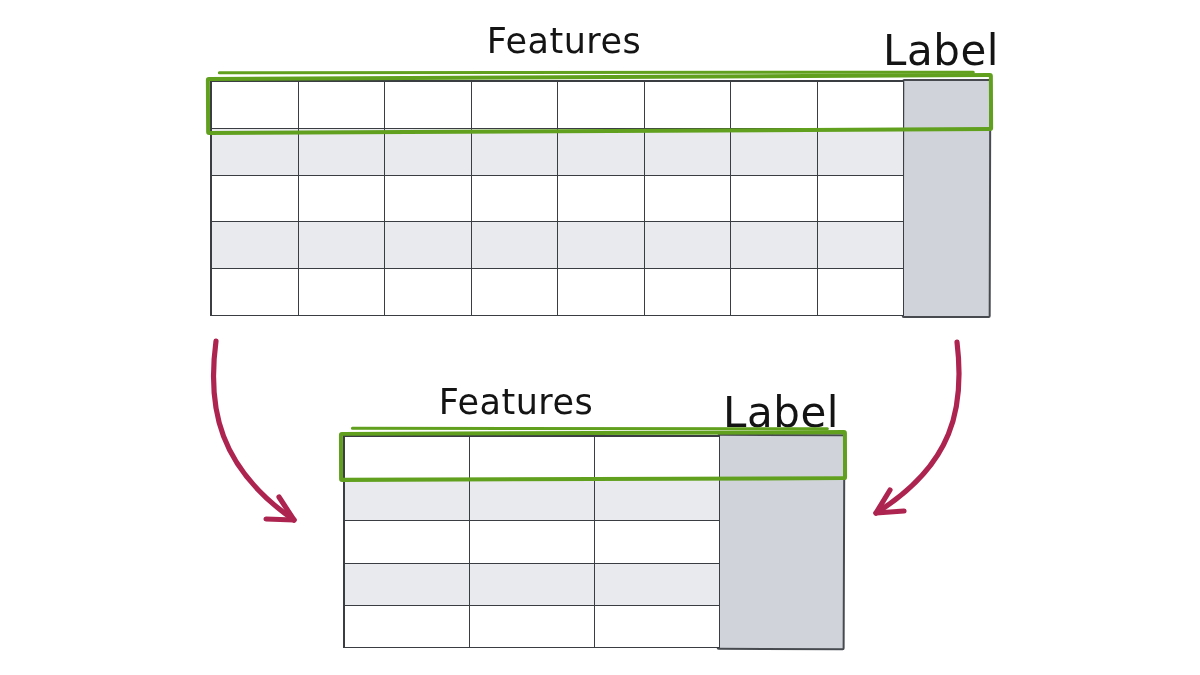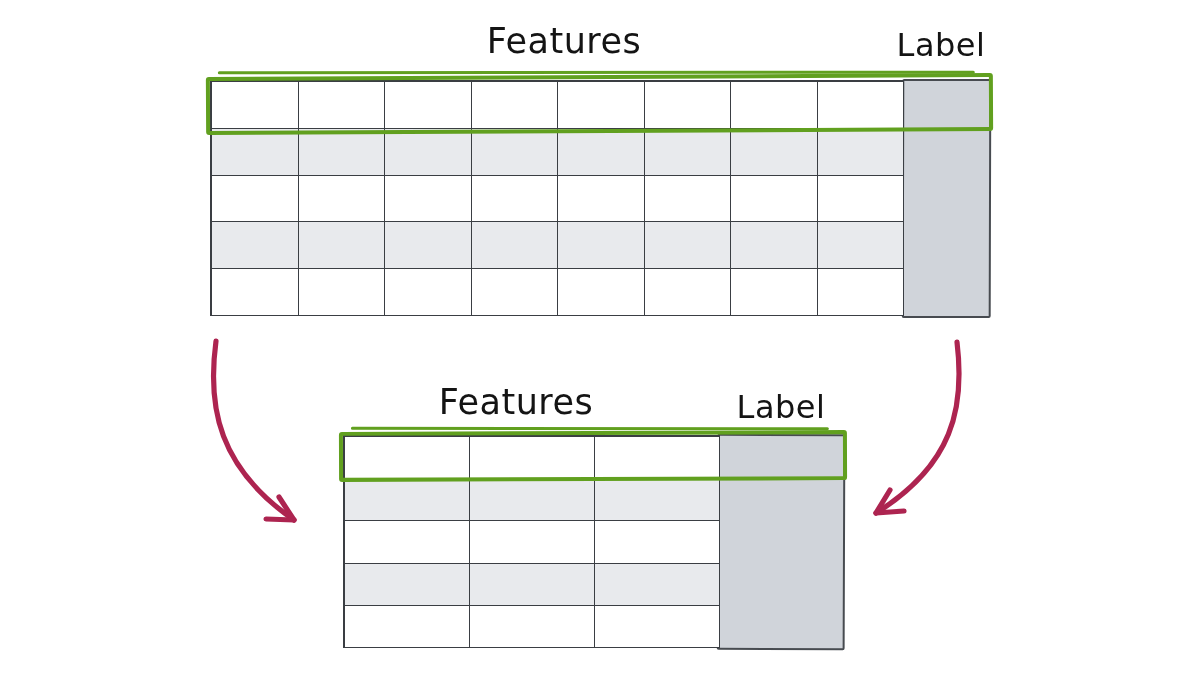--- a/index.html
+++ b/index.html
@@ -4,21 +4,21 @@
 <style>
   html,body{margin:0;padding:0;background:#fff;}
   .canvas{
     position:relative;width:1016px;height:675px;background:var(--background,#ffffff);
     overflow:hidden;font-family:"DejaVu Sans",sans-serif;color:var(--text,#141414);
   }
   .heading{
     position:absolute;transform:translateX(-50%);white-space:nowrap;
     font-size:35px;font-weight:500;letter-spacing:0.5px;color:var(--text,#141414);
   }
-  .heading.small{font-size:32px;}
+  .heading.small{font-size:42px;}
   
   .feature-grid{
     position:absolute;display:grid;box-sizing:border-box;
     border-top:2px solid var(--line,#3a3e43);
     border-left:2px solid var(--line,#3a3e43);
     background:#fff;
   }
   .feature-grid .cell{
     box-sizing:border-box;
     border-right:1.6px solid var(--line,#3a3e43);

